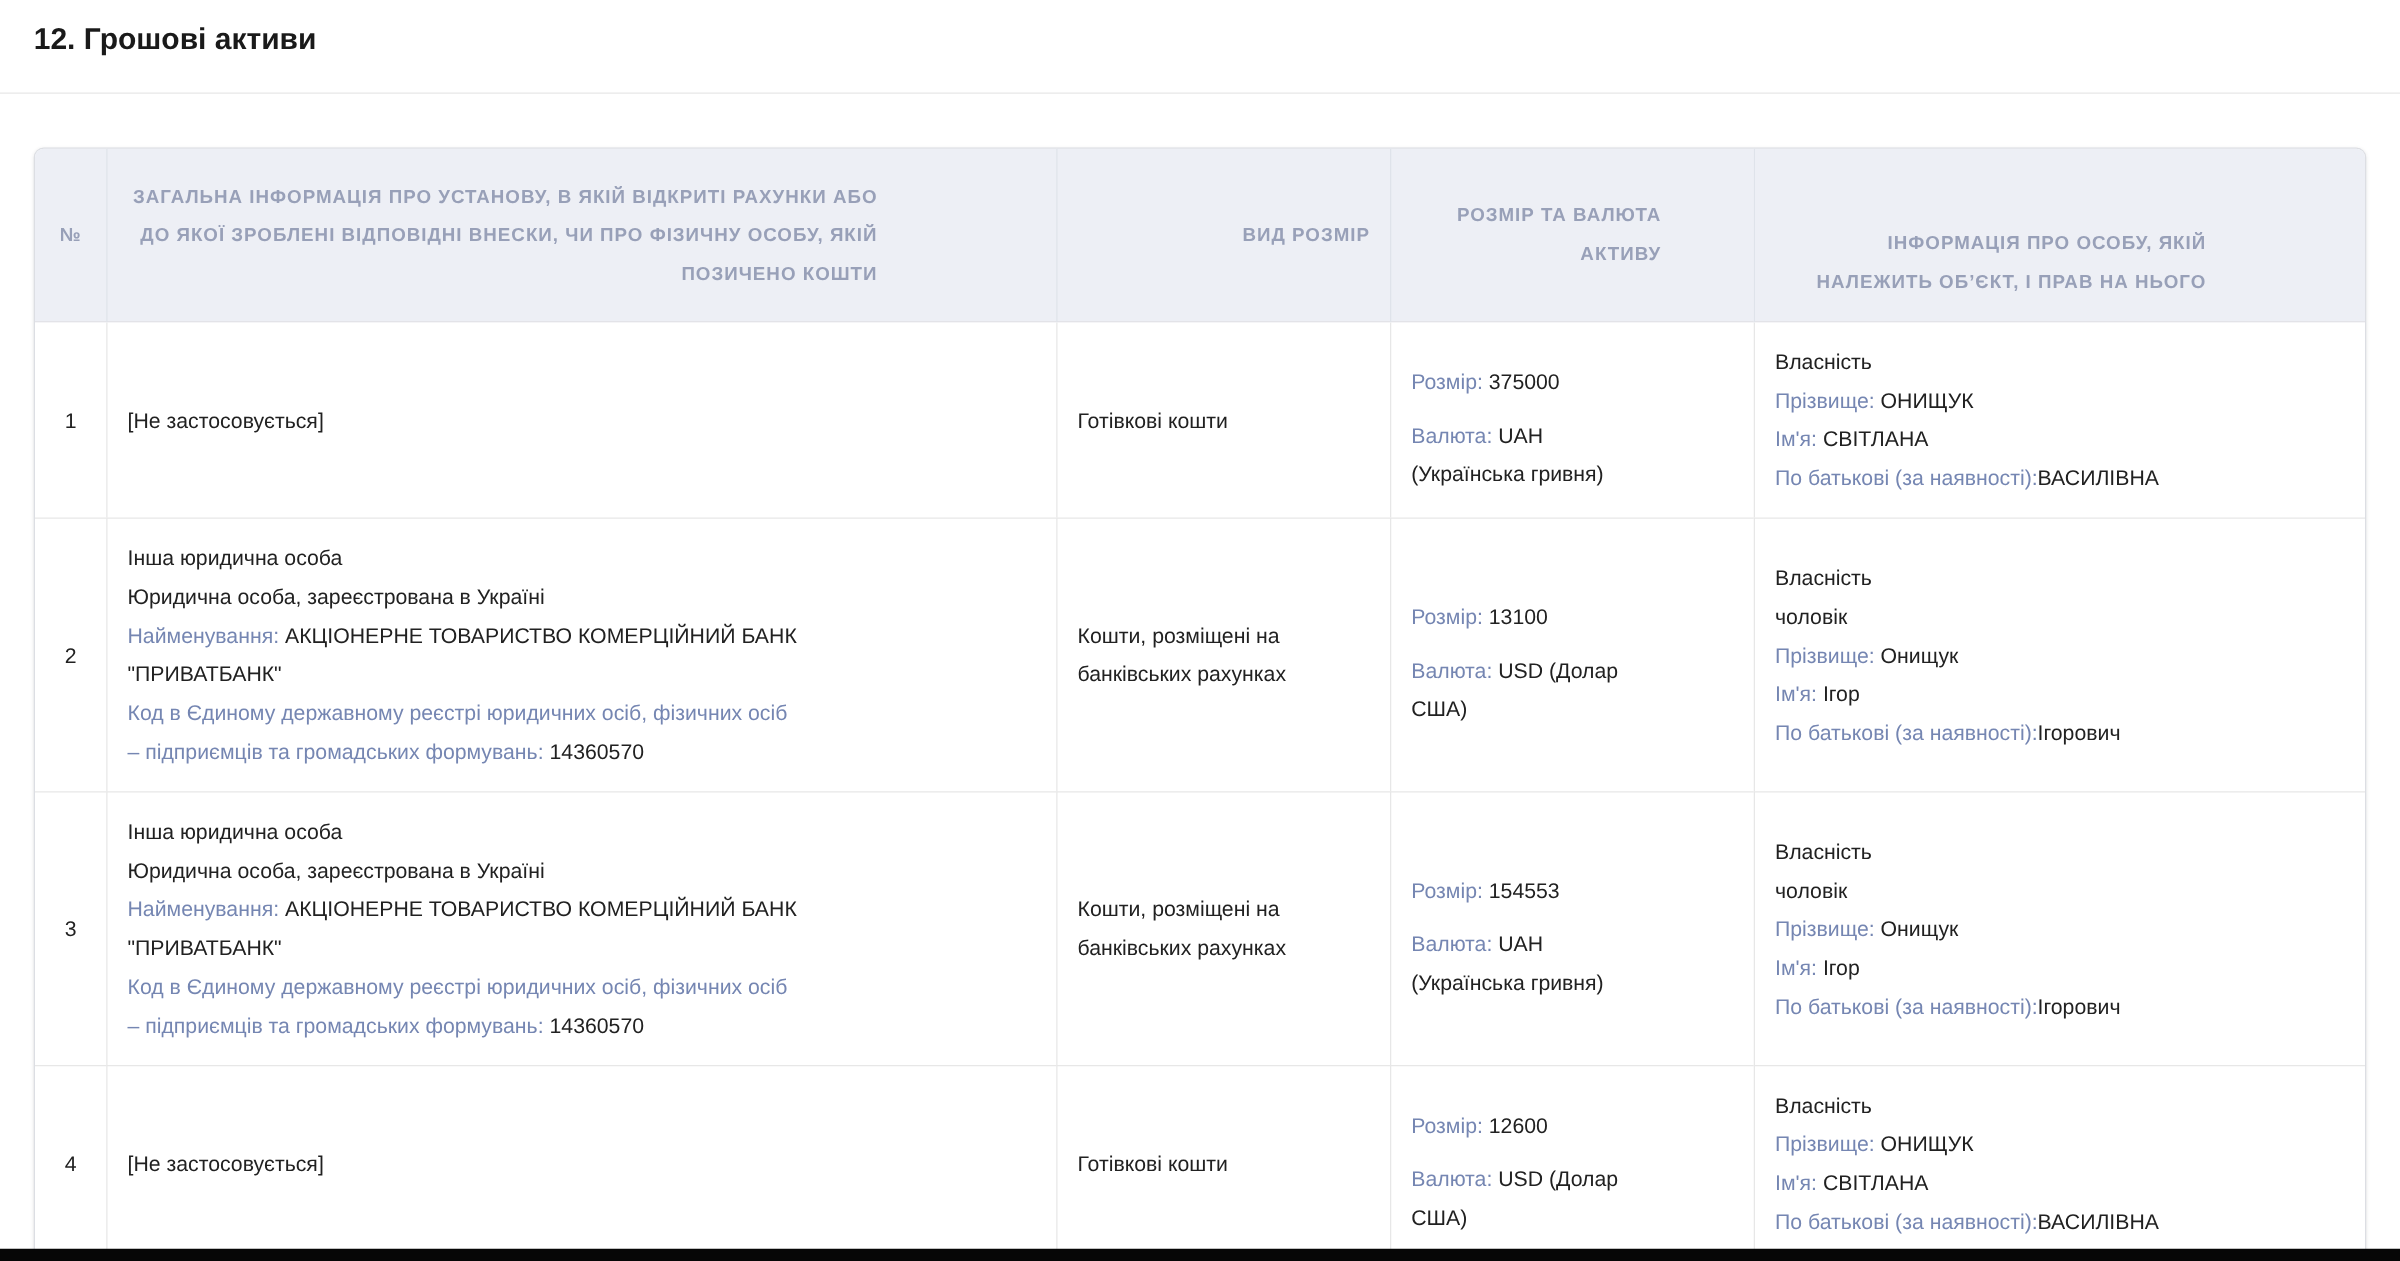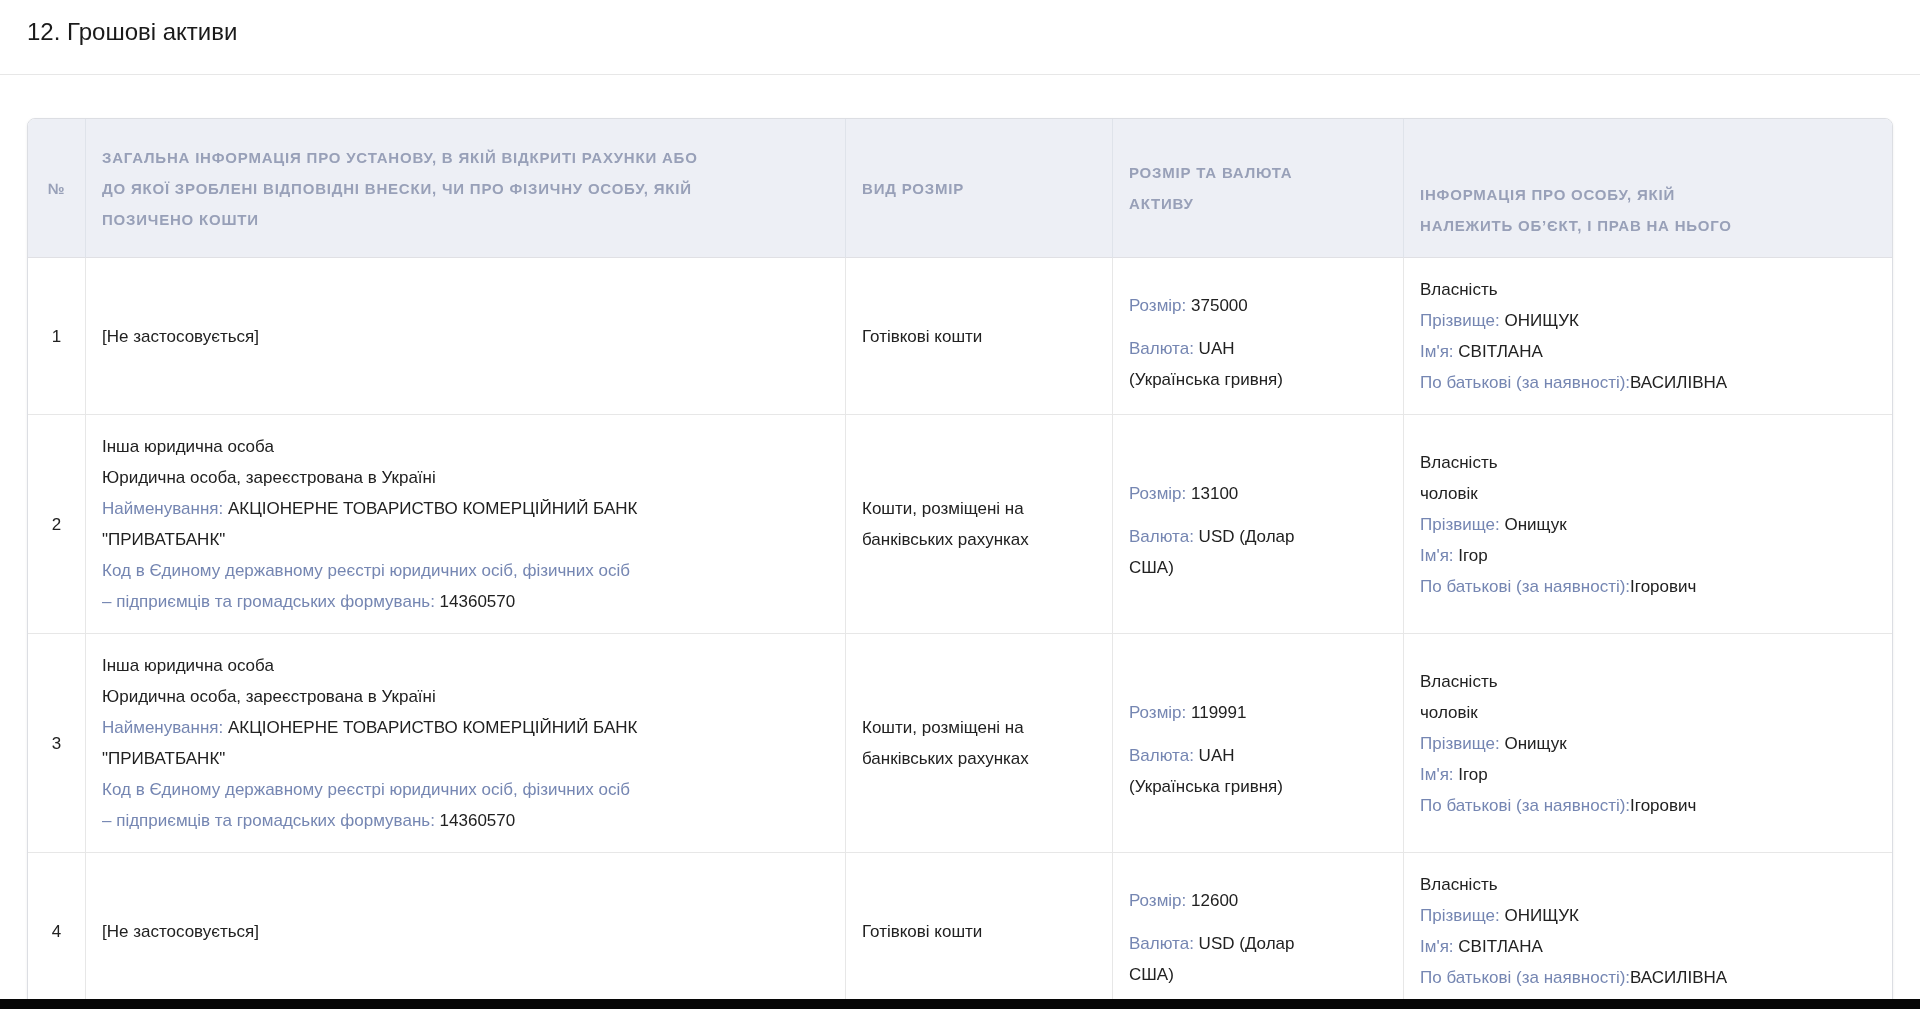--- a/index.html
+++ b/index.html
@@ -22,21 +22,21 @@
     position:relative;
   }
   .title-bar{
     padding:16px 27px 10px 27px;
     border-bottom:1px solid #e7e7e7;
     height:75px;
   }
   .page-title{
     font-size:24px;
     line-height:32px;
-    font-weight:400;
+    font-weight:700;
     color:#1a1a1a;
   }
   .content{
     padding:0 27px;
     margin-top:43px;
   }
   .table-wrap{
     border:1px solid var(--border-outer);
     border-radius:8px;
     overflow:hidden;
@@ -60,21 +60,21 @@
     font-size:15px;
     font-weight:700;
     letter-spacing:0.8px;
     line-height:31px;
     text-align:left;
     vertical-align:middle;
     padding:16px;
     border-bottom:1px solid #e0e0e4;
   }
   th + th, td + td{border-left:1px solid var(--border-inner);}
-  th + th{border-left:1px solid var(--border-header);}
+  th + th{border-left:1px solid var(--border-header);text-align:right;}
   th.num, td.num{text-align:center;padding:16px 6px;}
   tbody tr + tr td{border-top:1px solid var(--border-inner);}
   td{
     background:#fff;
     vertical-align:middle;
     padding:16px;
     font-size:17px;
     line-height:31px;
     color:var(--body-text);
   }
@@ -173,21 +173,21 @@
             <td class="col-info">
               <p class="line"><span class="val">Інша юридична особа</span></p>
               <p class="line"><span class="val">Юридична особа, зареєстрована в Україні</span></p>
               <p class="line"><span class="lbl">Найменування:</span><span class="val"> АКЦІОНЕРНЕ ТОВАРИСТВО КОМЕРЦІЙНИЙ БАНК "ПРИВАТБАНК"</span></p>
               <p class="line"><span class="lbl">Код в Єдиному державному реєстрі юридичних осіб, фізичних осіб – підприємців та громадських формувань:</span><span class="val"> 14360570</span></p>
             </td>
             <td class="col-asset">
               <p class="line"><span class="val">Кошти, розміщені на банківських рахунках</span></p>
             </td>
             <td class="col-amount">
-              <p class="line"><span class="lbl">Розмір:</span><span class="val"> 119991</span></p>
+              <p class="line"><span class="lbl">Розмір:</span><span class="val"> 154553</span></p>
               <p class="line"><span class="lbl">Валюта:</span><span class="val"> UAH (Українська гривня)</span></p>
             </td>
             <td class="col-owner">
               <p class="line"><span class="val">Власність</span></p>
               <p class="line"><span class="val">чоловік</span></p>
               <p class="line"><span class="lbl">Прізвище:</span><span class="val"> Онищук</span></p>
               <p class="line"><span class="lbl">Ім'я:</span><span class="val"> Ігор</span></p>
               <p class="line"><span class="lbl">По батькові (за наявності):</span><span class="val">Ігорович</span></p>
             </td>
           </tr>

